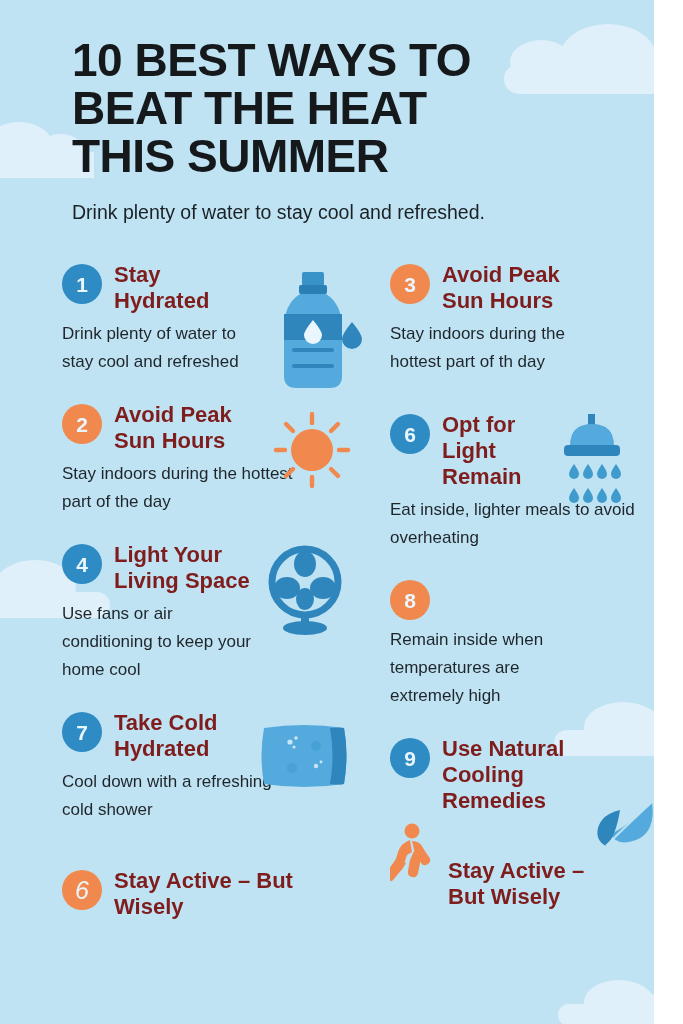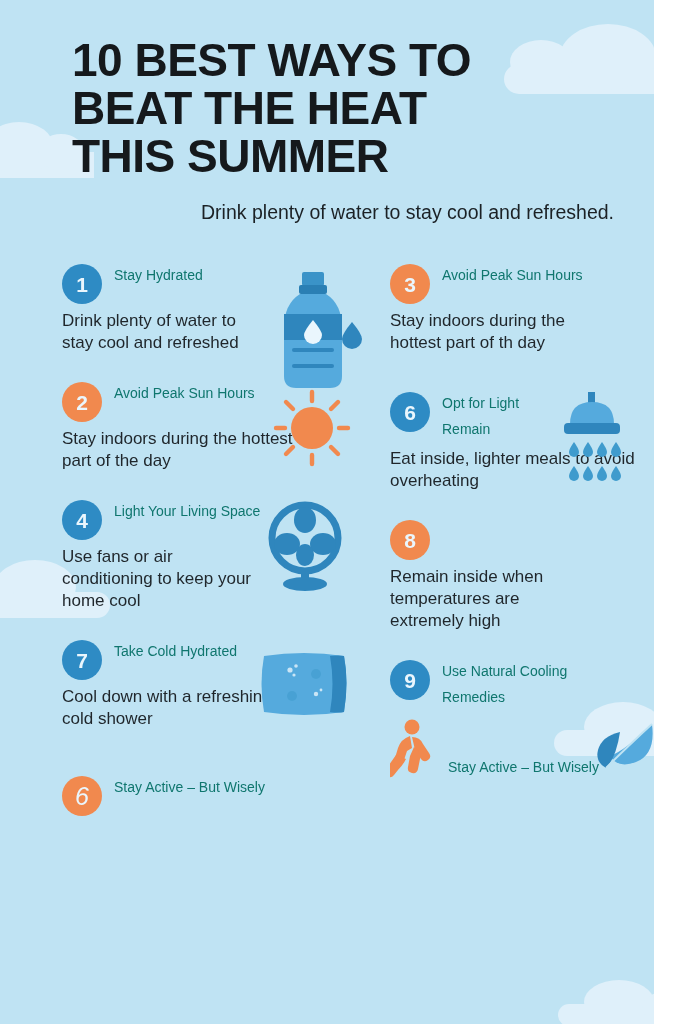--- a/index.html
+++ b/index.html
@@ -42,21 +42,21 @@
 
   
   .header { position: absolute; left: 72px; top: 36px; right: 40px; z-index: 3; }
   .title {
     font-size: 46px; line-height: 48px; font-weight: 800;
     color: #15191c; letter-spacing: -0.5px; text-transform: uppercase;
     white-space: pre-line;
   }
   .subtitle {
     margin-top: 20px; font-size: 19.5px; line-height: 24px;
-    color: #1b2125; font-weight: 400; text-align: right;
+    color: #1b2125; font-weight: 400;
   }
 
   
   .columns { position: absolute; left: 0; top: 262px; width: 683px; z-index: 3; }
   .col { position: absolute; top: 0; }
   .col-left  { left: 62px;  width: 300px; }
   .col-right { left: 390px; width: 292px; }
 
   .tip { position: relative; }
   .tip-head { display: flex; align-items: flex-start; gap: 12px; }
@@ -65,25 +65,25 @@
     width: 40px; height: 40px; border-radius: 50%;
     display: flex; align-items: center; justify-content: center;
     color: #eaf6fd; font-size: 21px; font-weight: 700; line-height: 1;
     margin-top: 2px;
   }
   .badge.blue   { background: #2e8bc4; }
   .badge.orange { background: #f1894e; }
   .badge.glyph  { font-size: 25px; font-weight: 400; font-style: italic; }
 
   .tip-title {
-    font-size: 14px; line-height: 26px; font-weight: 400;
-    color: #0f766e; max-width: 215px;
+    font-size: 22px; line-height: 26px; font-weight: 700;
+    color: #7f1d1d; max-width: 215px;
   }
   .tip-desc {
-    margin-top: 6px; font-size: 17px; line-height: 22px;
+    margin-top: 6px; font-size: 17px; line-height: 28px;
     color: #1f262b; max-width: 272px;
   }
   .tip-icon { position: absolute; pointer-events: none; }
 </style>
 </head>
 <body>
 
 <div class="poster">
 
   <div class="cloud c1"></div>

